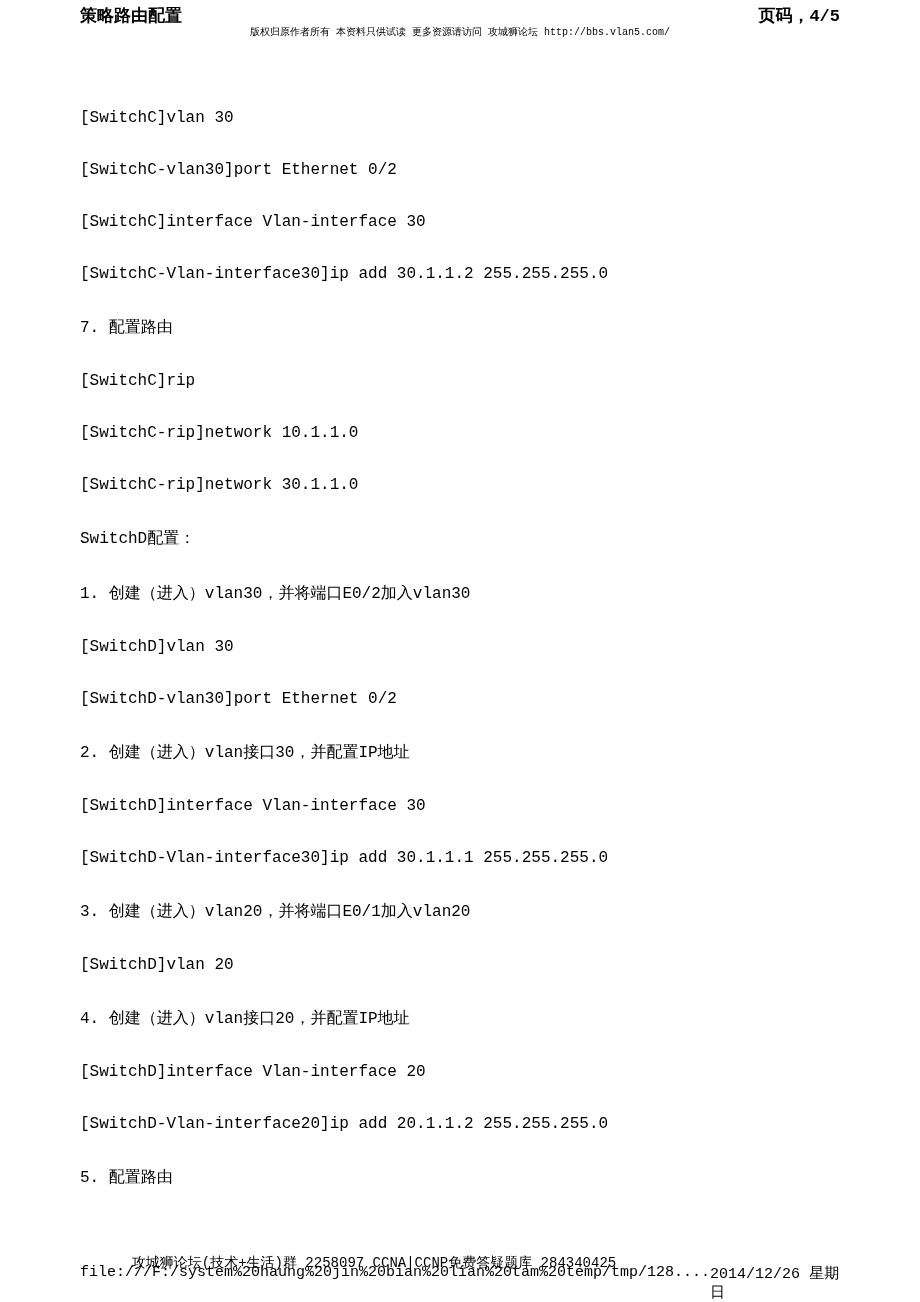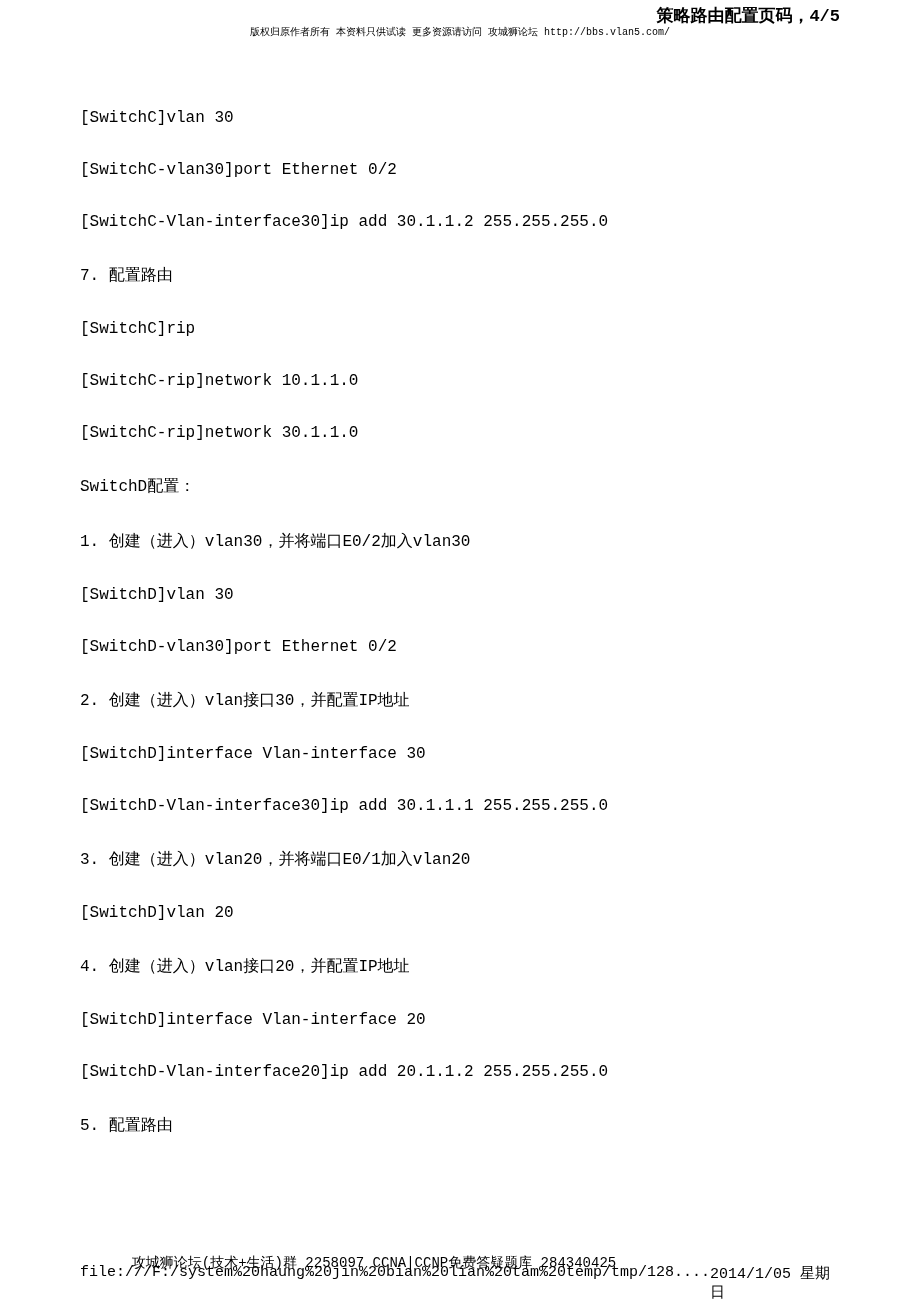--- a/index.html
+++ b/index.html
@@ -7,21 +7,21 @@
       width: 920px;
       height: 1302px;
       background: #ffffff;
       font-family: "SimSun", "宋体", "Courier New", monospace;
       font-size: 16px;
       color: #000;
       position: relative;
     }
     .header-row {
       display: flex;
-      justify-content: flex-end;
+      justify-content: space-between;
       padding: 4px 80px 0 80px;
       font-size: 17px;
       font-weight: bold;
     }
     .copyright {
       text-align: center;
       font-size: 10px;
       padding: 0 80px;
       margin-top: -2px;
     }
@@ -56,20 +56,21 @@
 
 <div class="header-row">
   <span>策略路由配置</span>
   <span>页码，4/5</span>
 </div>
 <div class="copyright">版权归原作者所有 本资料只供试读 更多资源请访问 攻城狮论坛 http://bbs.vlan5.com/</div>
 
 <div class="content">
   <div class="line">[SwitchC]vlan 30</div>
   <div class="line">[SwitchC-vlan30]port Ethernet 0/2</div>
+  <div class="line">[SwitchC]interface Vlan-interface 30</div>
   <div class="line">[SwitchC-Vlan-interface30]ip add 30.1.1.2 255.255.255.0</div>
   <div class="line">7. 配置路由</div>
   <div class="line">[SwitchC]rip</div>
   <div class="line">[SwitchC-rip]network 10.1.1.0</div>
   <div class="line">[SwitchC-rip]network 30.1.1.0</div>
   <div class="line">SwitchD配置：</div>
   <div class="line">1. 创建（进入）vlan30，并将端口E0/2加入vlan30</div>
   <div class="line">[SwitchD]vlan 30</div>
   <div class="line">[SwitchD-vlan30]port Ethernet 0/2</div>
   <div class="line">2. 创建（进入）vlan接口30，并配置IP地址</div>
@@ -79,14 +80,14 @@
   <div class="line">[SwitchD]vlan 20</div>
   <div class="line">4. 创建（进入）vlan接口20，并配置IP地址</div>
   <div class="line">[SwitchD]interface Vlan-interface 20</div>
   <div class="line">[SwitchD-Vlan-interface20]ip add 20.1.1.2 255.255.255.0</div>
   <div class="line">5. 配置路由</div>
 </div>
 
 <div class="footer-note">攻城狮论坛(技术+生活)群 2258097 CCNA|CCNP免费答疑题库 284340425</div>
 <div class="footer-path">
   <span>file:///F:/system%20haung%20jin%20bian%20lian%20tam%20temp/tmp/128....</span>
-  <span>2014/1/05 星期日</span>
+  <span>2014/12/26 星期日</span>
 </div>
 
 </body></html>

